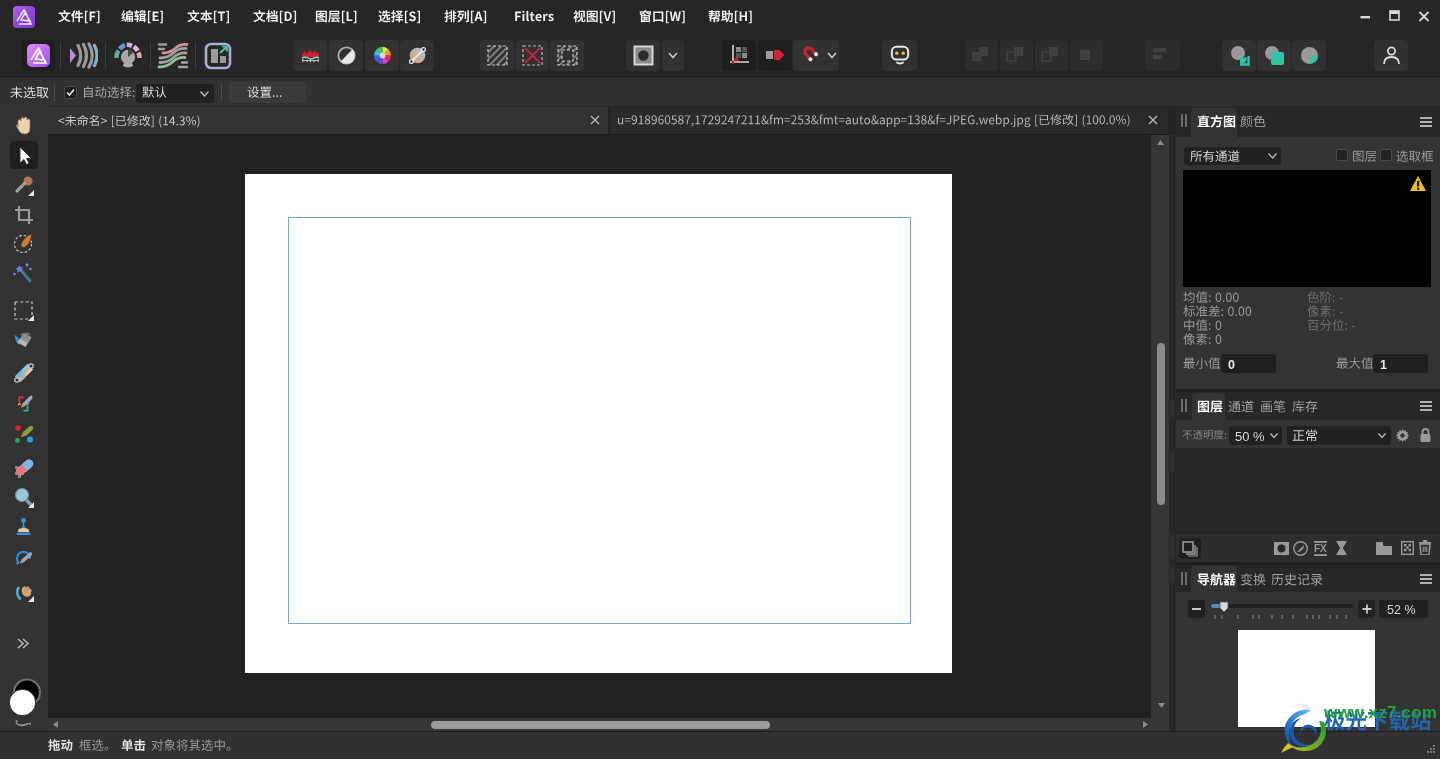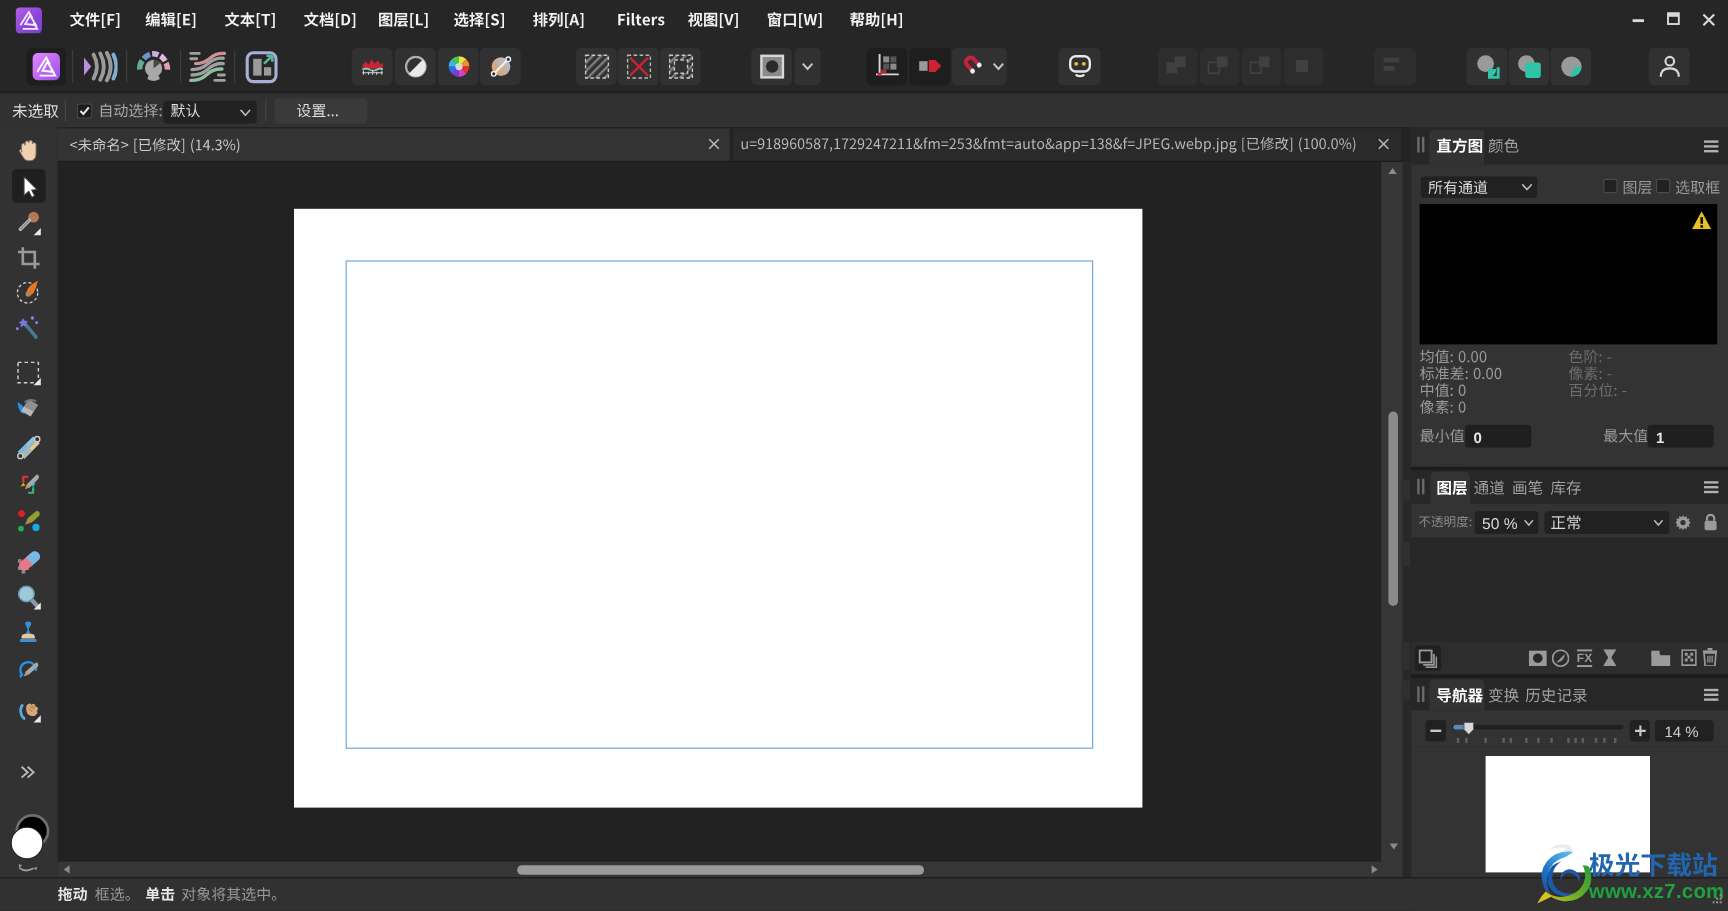--- a/index.html
+++ b/index.html
@@ -640,21 +640,21 @@
 <div class="abs" style="left:1312px;top:615px;width:2px;height:3.8px;background:#606060"></div>
 <div class="abs" style="left:1318px;top:615px;width:2px;height:3.8px;background:#606060"></div>
 <div class="abs" style="left:1329px;top:615px;width:2px;height:3.8px;background:#606060"></div>
 <div class="abs" style="left:1336px;top:615px;width:2px;height:3.8px;background:#606060"></div>
 <div class="abs" style="left:1345px;top:615px;width:2px;height:3.8px;background:#606060"></div>
 <div class="abs" style="left:1358px;top:600px;width:17px;height:18px;background:#212121;border-radius:3px"></div>
 <svg class="abs" style="left:1362px;top:604px" width="10" height="10" viewBox="0 0 10 10">
       <path d="M5 0.5 V9.5 M0.5 5 H9.5" stroke="#c8c8c8" stroke-width="1.8"></path>
     </svg>
 <div class="abs" style="left:1379px;top:600px;width:49px;height:18px;background:#212121;border-radius:3px"></div>
-<div class="abs" style="left:1387px;top:603px;font-size:12.5px;color:#d0d0d0">14 %</div>
+<div class="abs" style="left:1387px;top:603px;font-size:12.5px;color:#d0d0d0">52 %</div>
 <div class="abs" style="left:1176px;top:622px;width:264px;height:131px;background:#333333"></div>
 <div class="abs" style="left:1238px;top:630px;width:137px;height:97px;background:#ffffff"></div>
 <div class="abs" style="left:1176px;top:753px;width:264px;height:6px;background:#313131"></div>
 <div class="abs" style="left:0;top:731px;width:1440px;height:28px;background:#313131;border-top:1px solid #1d1d1d"></div>
 <svg style="position:absolute;left:48px;top:736.2px;overflow:visible" width="27" height="19" viewBox="0 -13.8 27 19">
       <path d="M6.1 -10.6C5.7 -9.3 5.1 -8.0 4.3 -7.1V-8.2H3.2V-10.6H1.8V-8.2H0.4V-6.9H1.8V-4.5L0.3 -4.2L0.6 -2.7L1.8 -3.1V-0.6C1.8 -0.5 1.8 -0.4 1.6 -0.4C1.5 -0.4 1.0 -0.4 0.6 -0.4C0.8 -0.0 0.9 0.6 1.0 1.0C1.8 1.0 2.3 1.0 2.7 0.7C3.1 0.5 3.2 0.1 3.2 -0.6V-3.5L4.4 -3.9L4.4 -4.0L4.7 -2.9L5.5 -3.2V-0.9C5.5 0.6 6.0 1.0 7.6 1.0C8.0 1.0 9.8 1.0 10.2 1.0C11.5 1.0 11.9 0.5 12.1 -1.0C11.7 -1.1 11.2 -1.3 10.9 -1.5C10.8 -0.5 10.7 -0.3 10.1 -0.3C9.7 -0.3 8.1 -0.3 7.7 -0.3C7.0 -0.3 6.9 -0.4 6.9 -0.9V-3.7L7.8 -4.1V-1.1H9.1V-4.5L10.1 -4.9C10.1 -3.7 10.1 -3.0 10.0 -2.9C10.0 -2.7 9.9 -2.7 9.8 -2.7C9.7 -2.7 9.5 -2.7 9.3 -2.7C9.4 -2.4 9.5 -1.8 9.6 -1.4C9.9 -1.4 10.4 -1.4 10.7 -1.6C11.1 -1.8 11.3 -2.1 11.3 -2.6C11.4 -3.0 11.4 -4.3 11.4 -6.1L11.4 -6.2L10.5 -6.6L10.2 -6.4L10.1 -6.4L9.1 -6.0V-7.4H7.8V-5.5L6.9 -5.1V-6.4H5.6C5.9 -6.8 6.2 -7.2 6.5 -7.7H12.0V-9.1H7.1C7.3 -9.5 7.4 -9.9 7.5 -10.3ZM3.2 -4.9V-6.9H4.0L3.9 -6.8C4.3 -6.6 4.9 -6.1 5.1 -5.9L5.5 -6.3V-4.6L4.3 -4.2L4.2 -5.2Z M13.5 -9.7V-8.3H18.4V-9.7ZM13.6 -0.2 13.6 -0.3V-0.2C14.0 -0.5 14.5 -0.7 17.6 -1.5L17.8 -0.9L19.0 -1.2C18.7 -0.8 18.4 -0.4 18.0 -0.0C18.4 0.2 18.9 0.7 19.1 1.1C20.9 -0.7 21.5 -3.3 21.6 -6.5H22.9C22.8 -2.5 22.7 -1.0 22.4 -0.7C22.3 -0.5 22.1 -0.5 21.9 -0.5C21.7 -0.5 21.1 -0.5 20.5 -0.5C20.8 -0.1 21.0 0.5 21.0 1.0C21.6 1.0 22.3 1.0 22.7 0.9C23.1 0.8 23.4 0.7 23.7 0.3C24.1 -0.3 24.3 -2.1 24.4 -7.2C24.4 -7.4 24.4 -7.9 24.4 -7.9H21.7L21.7 -10.4H20.2L20.2 -7.9H18.8V-6.5H20.1C20.1 -4.5 19.8 -2.8 19.1 -1.4C18.8 -2.2 18.4 -3.6 17.9 -4.6L16.7 -4.3C16.9 -3.8 17.1 -3.2 17.3 -2.7L15.1 -2.2C15.5 -3.2 15.9 -4.3 16.2 -5.4H18.6V-6.8H13.1V-5.4H14.7C14.4 -4.1 13.9 -2.8 13.8 -2.4C13.6 -2.0 13.4 -1.7 13.2 -1.6C13.3 -1.2 13.6 -0.5 13.6 -0.2Z" fill="#e8e8e8"></path>
     </svg>
 <svg style="position:absolute;left:79px;top:736.2px;overflow:visible" width="39" height="19" viewBox="0 -13.8 39 19">
       <path d="M11.8 -9.8H5.0V0.4H12.0V-0.5H5.9V-8.9H11.8ZM6.3 -2.5V-1.7H11.6V-2.5H9.3V-4.5H11.3V-5.2H9.3V-7.0H11.5V-7.8H6.4V-7.0H8.4V-5.2H6.6V-4.5H8.4V-2.5ZM2.4 -10.5V-7.9H0.5V-7.0H2.3C1.9 -5.4 1.1 -3.5 0.3 -2.5C0.5 -2.3 0.7 -1.9 0.8 -1.6C1.4 -2.4 2.0 -3.7 2.4 -5.0V1.0H3.2V-5.6C3.7 -5.0 4.1 -4.3 4.4 -3.9L4.9 -4.7C4.6 -5.0 3.6 -6.2 3.2 -6.6V-7.0H4.6V-7.9H3.2V-10.5Z M13.3 -9.6C14.0 -9.0 14.8 -8.1 15.2 -7.5L16.0 -8.1C15.6 -8.7 14.7 -9.5 14.0 -10.1ZM18.1 -10.1C17.8 -9.0 17.2 -7.9 16.6 -7.2C16.8 -7.1 17.2 -6.8 17.4 -6.7C17.7 -7.0 17.9 -7.5 18.2 -8.0H20.0V-6.1H16.5V-5.3H18.8C18.6 -3.7 18.0 -2.5 16.2 -1.8C16.4 -1.6 16.6 -1.3 16.7 -1.0C18.8 -1.9 19.5 -3.3 19.7 -5.3H21.0V-2.4C21.0 -1.4 21.2 -1.2 22.1 -1.2C22.3 -1.2 23.2 -1.2 23.4 -1.2C24.1 -1.2 24.4 -1.6 24.5 -3.2C24.2 -3.2 23.8 -3.4 23.7 -3.5C23.6 -2.2 23.6 -2.0 23.3 -2.0C23.1 -2.0 22.4 -2.0 22.3 -2.0C22.0 -2.0 21.9 -2.1 21.9 -2.4V-5.3H24.4V-6.1H21.0V-8.0H23.9V-8.8H21.0V-10.5H20.0V-8.8H18.6C18.7 -9.1 18.9 -9.5 19.0 -9.9ZM15.6 -5.7H13.2V-4.8H14.7V-1.0C14.2 -0.8 13.6 -0.3 13.1 0.2L13.7 1.0C14.4 0.2 15.1 -0.4 15.5 -0.4C15.8 -0.4 16.2 -0.1 16.7 0.2C17.5 0.7 18.6 0.9 20.0 0.9C21.2 0.9 23.3 0.8 24.3 0.7C24.3 0.5 24.5 -0.0 24.6 -0.2C23.3 -0.1 21.4 -0.0 20.0 -0.0C18.7 -0.0 17.6 -0.1 16.9 -0.6C16.3 -0.9 16.0 -1.2 15.6 -1.2Z M27.4 -3.1C26.4 -3.1 25.5 -2.2 25.5 -1.2C25.5 -0.1 26.4 0.8 27.4 0.8C28.5 0.8 29.3 -0.1 29.3 -1.2C29.3 -2.2 28.5 -3.1 27.4 -3.1ZM27.4 0.1C26.7 0.1 26.2 -0.4 26.2 -1.2C26.2 -1.8 26.7 -2.4 27.4 -2.4C28.1 -2.4 28.7 -1.8 28.7 -1.2C28.7 -0.4 28.1 0.1 27.4 0.1Z" fill="#9a9a9a"></path>
     </svg>
@@ -680,21 +680,21 @@
 <path d="M30 2 Q20 0 14 6 Q22 3 28 5 Q24 8 22 12 Q28 7 34 8 Q32 4 30 2 Z" fill="#e8e8e8" opacity="0.85"></path>
 <path d="M34 8 Q20 6 12 16 Q5 25 9 36 Q11 42 16 45 Q10 36 13 26 Q16 15 28 12 Q31 10 34 8 Z" fill="url(#swB)"></path>
 <path d="M13 26 Q11 38 20 43 Q28 47 35 42 Q28 44 22 40 Q15 35 17 26 Q18 20 24 16 Q15 18 13 26 Z" fill="#1a5aae"></path>
 <path d="M24 26 Q30 20 36 24 Q41 27 39 33 Q38 28 33 26 Q27 24 24 30 Q23 33 26 36 Q22 33 24 26 Z" fill="#1a5aae"></path>
 <path d="M47 20 Q52 32 45 41 Q38 50 26 49 Q16 48 11 41 Q20 48 31 44 Q43 40 44 28 Q44 23 42 19 Q45 19 47 20 Z" fill="url(#swG)"></path>
 <path d="M11 41 Q7 45 4 51 Q10 48 16 45 Q13 43 11 41 Z" fill="#d8c020"></path>
 </svg>
 <svg style="position:absolute;left:1324px;top:705.4px;overflow:visible" width="109" height="32" viewBox="0 -23.7 109 32">
       <path d="M3.5 -18.3V-14.3H1.0V-11.9H3.4C2.8 -9.3 1.7 -6.2 0.4 -4.6C0.8 -3.9 1.4 -2.7 1.6 -2.0C2.3 -3.0 3.0 -4.6 3.5 -6.3V1.9H5.9V-8.3C6.3 -7.4 6.7 -6.5 6.9 -5.9L8.4 -7.6C8.1 -8.3 6.4 -10.8 5.9 -11.5V-11.9H7.9V-14.3H5.9V-18.3ZM8.2 -16.9V-14.6H10.2C10.0 -8.0 9.0 -2.6 6.0 0.5C6.6 0.8 7.7 1.6 8.1 1.9C9.8 -0.0 10.9 -2.6 11.6 -5.8C12.2 -4.6 12.9 -3.5 13.7 -2.5C12.7 -1.5 11.6 -0.6 10.4 0.0C10.9 0.4 11.8 1.4 12.2 1.9C13.4 1.3 14.4 0.4 15.5 -0.7C16.6 0.4 17.9 1.2 19.3 1.8C19.7 1.2 20.4 0.2 21.0 -0.2C19.5 -0.8 18.2 -1.6 17.0 -2.6C18.5 -4.8 19.6 -7.6 20.3 -10.9L18.7 -11.5L18.3 -11.4H16.8C17.3 -13.2 17.8 -15.2 18.2 -16.9ZM12.6 -14.6H15.2C14.8 -12.6 14.3 -10.6 13.8 -9.2H17.4C16.9 -7.4 16.2 -5.8 15.3 -4.5C14.0 -6.0 13.0 -7.9 12.3 -9.9C12.4 -11.4 12.6 -12.9 12.6 -14.6Z M24.1 -16.5C25.0 -14.8 26.0 -12.5 26.3 -11.1L28.9 -12.1C28.5 -13.6 27.4 -15.7 26.4 -17.4ZM38.0 -17.5C37.5 -15.8 36.4 -13.5 35.6 -12.1L37.8 -11.2C38.7 -12.6 39.8 -14.7 40.8 -16.6ZM30.9 -18.3V-10.4H22.6V-8.0H27.8C27.5 -4.4 27.0 -1.8 22.0 -0.3C22.6 0.2 23.3 1.3 23.6 2.0C29.2 0.0 30.2 -3.4 30.6 -8.0H33.6V-1.4C33.6 1.1 34.3 1.8 36.7 1.8C37.2 1.8 38.8 1.8 39.3 1.8C41.4 1.8 42.1 0.8 42.3 -2.9C41.6 -3.1 40.5 -3.5 40.0 -4.0C39.9 -1.0 39.8 -0.6 39.0 -0.6C38.7 -0.6 37.4 -0.6 37.1 -0.6C36.4 -0.6 36.2 -0.7 36.2 -1.5V-8.0H42.0V-10.4H33.5V-18.3Z M44.1 -16.7V-14.1H51.9V1.9H54.7V-8.4C56.9 -7.2 59.3 -5.6 60.6 -4.5L62.5 -6.8C60.8 -8.2 57.5 -10.0 55.1 -11.2L54.7 -10.7V-14.1H63.4V-16.7Z M80.3 -16.9C81.2 -16.0 82.3 -14.7 82.7 -13.8L84.7 -15.1C84.2 -16.0 83.1 -17.2 82.2 -18.1ZM65.7 -2.4 65.9 -0.1 71.1 -0.5V1.8H73.5V-0.7L76.8 -1.1L76.8 -3.1L73.5 -2.9V-4.1H76.5L76.5 -6.2H73.5V-7.5H71.1V-6.2H69.1C69.4 -6.8 69.8 -7.3 70.2 -8.0H76.8V-10.0H71.3L71.9 -11.2L70.2 -11.6H77.4C77.6 -8.3 77.9 -5.3 78.6 -3.0C77.6 -1.7 76.5 -0.6 75.2 0.3C75.8 0.8 76.6 1.5 76.9 2.1C77.9 1.4 78.8 0.5 79.6 -0.4C80.3 0.9 81.3 1.7 82.5 1.7C84.3 1.7 85.0 0.8 85.4 -2.5C84.8 -2.8 84.0 -3.3 83.5 -3.9C83.4 -1.6 83.1 -0.7 82.7 -0.7C82.2 -0.7 81.6 -1.4 81.2 -2.7C82.6 -4.8 83.6 -7.3 84.4 -10.0L82.1 -10.6C81.7 -9.0 81.1 -7.5 80.4 -6.0C80.2 -7.7 80.0 -9.5 79.9 -11.6H85.1V-13.6H79.8C79.7 -15.1 79.7 -16.6 79.8 -18.2H77.2C77.2 -16.7 77.2 -15.1 77.3 -13.6H72.6V-14.8H76.2V-16.8H72.6V-18.3H70.2V-16.8H66.6V-14.8H70.2V-13.6H65.5V-11.6H69.3C69.1 -11.0 68.9 -10.5 68.6 -10.0H65.8V-8.0H67.6C67.4 -7.5 67.2 -7.2 67.1 -7.1C66.7 -6.5 66.4 -6.1 66.0 -6.0C66.3 -5.4 66.6 -4.2 66.8 -3.8C67.0 -4.0 67.7 -4.1 68.5 -4.1H71.1V-2.7Z M87.7 -11.0C88.2 -8.7 88.5 -5.8 88.6 -3.8L90.7 -4.2C90.6 -6.2 90.2 -9.1 89.7 -11.4ZM89.4 -17.5C89.9 -16.6 90.5 -15.4 90.7 -14.5H87.0V-12.1H95.7V-14.5H91.3L93.1 -15.1C92.8 -15.9 92.3 -17.2 91.7 -18.2ZM92.5 -11.5C92.3 -9.0 91.8 -5.6 91.3 -3.5C89.6 -3.1 88.1 -2.8 86.9 -2.6L87.4 -0.0C89.7 -0.6 92.7 -1.2 95.5 -1.9L95.2 -4.3L93.4 -3.9C94.0 -6.0 94.5 -8.8 94.9 -11.1ZM95.8 -8.1V1.9H98.3V0.9H103.4V1.8H106.1V-8.1H101.8V-11.9H106.8V-14.3H101.8V-18.3H99.2V-8.1ZM98.3 -1.5V-5.7H103.4V-1.5Z" fill="#2166ae"></path>
     </svg>
-<div class="abs" style="left:1324px;top:733px;width:115px;font-size:17px;font-weight:bold;color:#1fa23e;letter-spacing:0.2px">www.xz7.com</div>
+<div class="abs" style="left:1324px;top:703px;width:115px;font-size:17px;font-weight:bold;color:#1fa23e;letter-spacing:0.2px">www.xz7.com</div>
 <svg class="abs" style="left:1427px;top:745px" width="9" height="9" viewBox="0 0 9 9">
       <rect x="6" y="0" width="1.8" height="1.8" fill="#8a8a8a"></rect>
       <rect x="3" y="3" width="1.8" height="1.8" fill="#8a8a8a"></rect>
       <rect x="6" y="3" width="1.8" height="1.8" fill="#8a8a8a"></rect>
       <rect x="0" y="6" width="1.8" height="1.8" fill="#8a8a8a"></rect>
       <rect x="3" y="6" width="1.8" height="1.8" fill="#8a8a8a"></rect>
       <rect x="6" y="6" width="1.8" height="1.8" fill="#8a8a8a"></rect>
     </svg>
 </div>
 </body></html>

